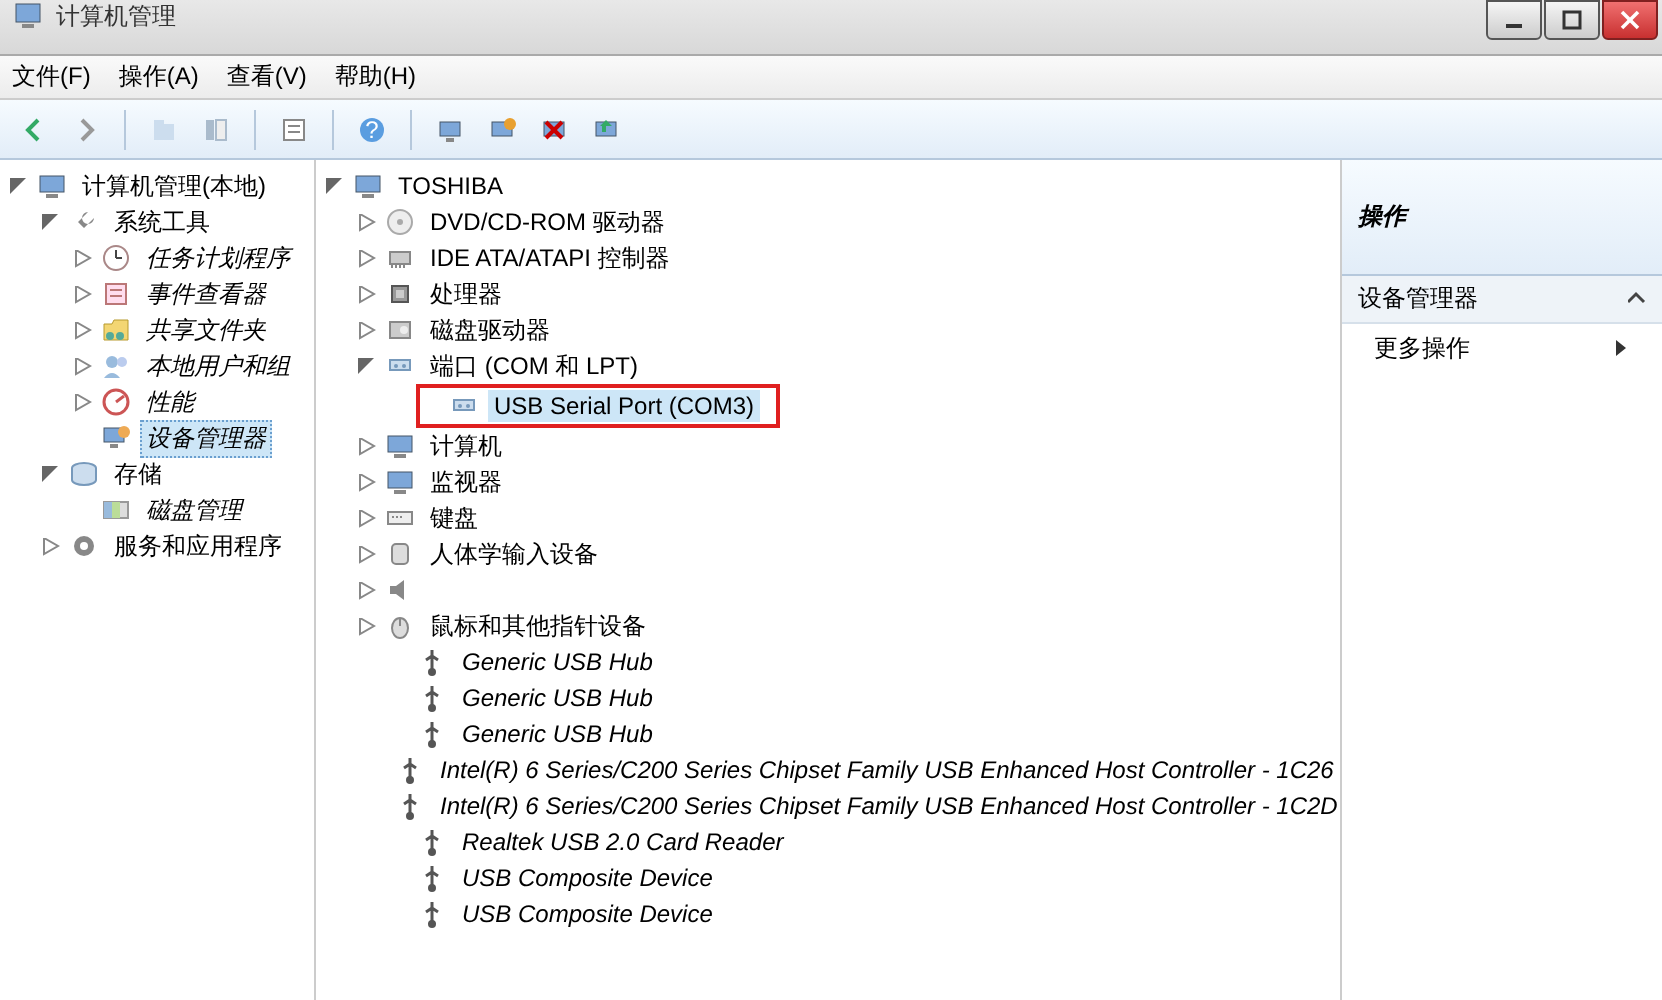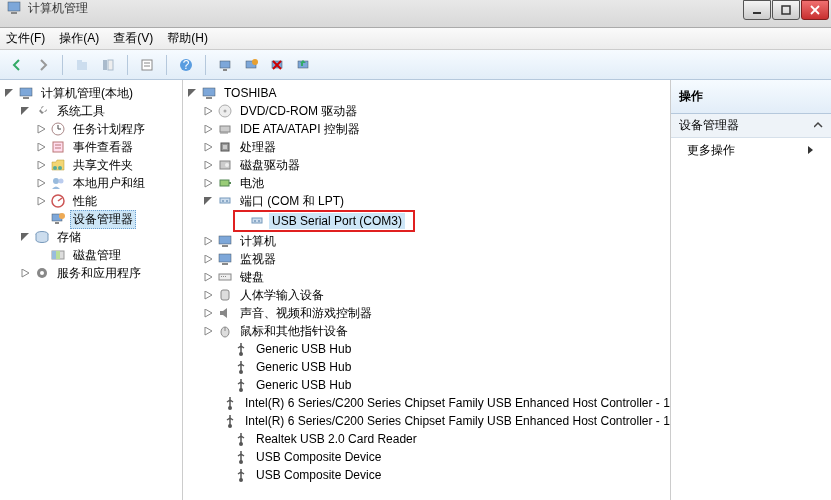--- a/index.html
+++ b/index.html
@@ -19,39 +19,39 @@
 .menubar span { cursor: default; }
 
 
 .toolbar { height: 30px; background: linear-gradient(#f6fbff,#e2edf8); border-bottom: 1px solid #b5c8dc; display: flex; align-items: center; padding-left: 6px; gap: 4px; }
 .tbtn { width: 22px; height: 22px; display: flex; align-items: center; justify-content: center; border: 1px solid transparent; border-radius: 2px; cursor: pointer; }
 .tsep { width: 1px; height: 20px; background: #b5c8dc; margin: 0 4px; }
 
 
 .main { display: flex; height: calc(500px - 28px - 22px - 30px); }
 .pane { overflow: auto; border-right: 1px solid #ccc; height: 100%; }
-.pane.left { width: 183px; }
+.pane.left { width: 158px; }
 .pane.center { flex: 1; }
 .pane.right { width: 160px; border-right: none; }
 
 
 .tree { padding: 4px 2px; }
 .tree-row { display: flex; align-items: center; height: 18px; white-space: nowrap; cursor: default; }
 .tree-row .expander { width: 11px; height: 11px; margin-right: 3px; display: flex; align-items: center; justify-content: center; }
 .tree-row .expander svg { display: block; }
 .tree-row .ticon { width: 16px; height: 16px; margin-right: 4px; display: flex; align-items: center; justify-content: center; }
 .tree-row .label { padding: 1px 3px; }
 .tree-row.selected .label { background: #cde6f7; border: 1px dotted #6a9fcf; padding: 0 2px; }
 .tree-row.highlighted { outline: 2px solid #e02020; outline-offset: 0; display: inline-flex; padding-right: 8px; }
 .indent-0 { padding-left: 2px; }
 .indent-1 { padding-left: 18px; }
-.indent-2 { padding-left: 34px; }
-
-
-.action-head { background: linear-gradient(#f6fbff,#e2edf8); border-bottom: 1px solid #b5c8dc; padding: 8px 8px; font-weight: bold; }
+.indent-2 { padding-left: 34px; font-style: italic; }
+
+
+.action-head { background: linear-gradient(#f6fbff,#e2edf8); border-bottom: 1px solid #b5c8dc; padding: 20px 8px; font-weight: bold; font-style: italic; }
 .action-section-title { background: #eef3f8; padding: 3px 8px; border-bottom: 1px solid #d6e0ea; display: flex; justify-content: space-between; align-items: center; }
 .action-item { padding: 4px 16px; display: flex; justify-content: space-between; align-items: center; cursor: pointer; }
 
 
 .folder-ico { fill: #f3d673; stroke: #b79a2f; stroke-width: 0.5; }
 .gear-ico { fill: #888; }
 .monitor-ico { fill: #7da7d9; stroke: #456; stroke-width:0.5; }
 </style>
 </head>
 <body>
@@ -387,34 +387,20 @@
             <svg width="16" height="16">
               <rect x="3" y="4" width="10" height="8" fill="#ccc" stroke="#888"></rect>
               <circle cx="10" cy="8" r="2" fill="#eee"></circle>
             </svg>
           </span>
         <span class="label">磁盘驱动器</span>
       </div>
       <div class="tree-row indent-1">
         <span class="expander">
             <svg width="9" height="9">
-              <path d="M1 0 L8 4 L1 8 Z" fill="none" stroke="#888"></path>
-            </svg>
-          </span>
-        <span class="ticon">
-            <svg width="16" height="16">
-              <rect x="3" y="5" width="9" height="6" fill="#9c7" stroke="#585"></rect>
-              <rect x="12" y="7" width="2" height="2" fill="#585"></rect>
-            </svg>
-          </span>
-        <span class="label">电池</span>
-      </div>
-      <div class="tree-row indent-1">
-        <span class="expander">
-            <svg width="9" height="9">
               <path d="M0 0 L8 0 L0 8 Z" fill="#666"></path>
             </svg>
           </span>
         <span class="ticon">
             <svg width="16" height="16">
               <rect x="3" y="5" width="10" height="5" fill="#cde" stroke="#79b"></rect>
               <circle cx="6" cy="8" r="1" fill="#79b"></circle>
               <circle cx="10" cy="8" r="1" fill="#79b"></circle>
             </svg>
           </span>
@@ -494,21 +480,20 @@
         <span class="expander">
             <svg width="9" height="9">
               <path d="M1 0 L8 4 L1 8 Z" fill="none" stroke="#888"></path>
             </svg>
           </span>
         <span class="ticon">
             <svg width="16" height="16">
               <path d="M3 6 L6 6 L10 3 L10 13 L6 10 L3 10 Z" fill="#888"></path>
             </svg>
           </span>
-        <span class="label">声音、视频和游戏控制器</span>
       </div>
       <div class="tree-row indent-1">
         <span class="expander">
             <svg width="9" height="9">
               <path d="M1 0 L8 4 L1 8 Z" fill="none" stroke="#888"></path>
             </svg>
           </span>
         <span class="ticon">
             <svg width="16" height="16">
               <ellipse cx="8" cy="9" rx="4" ry="5" fill="#ddd" stroke="#888"></ellipse>

